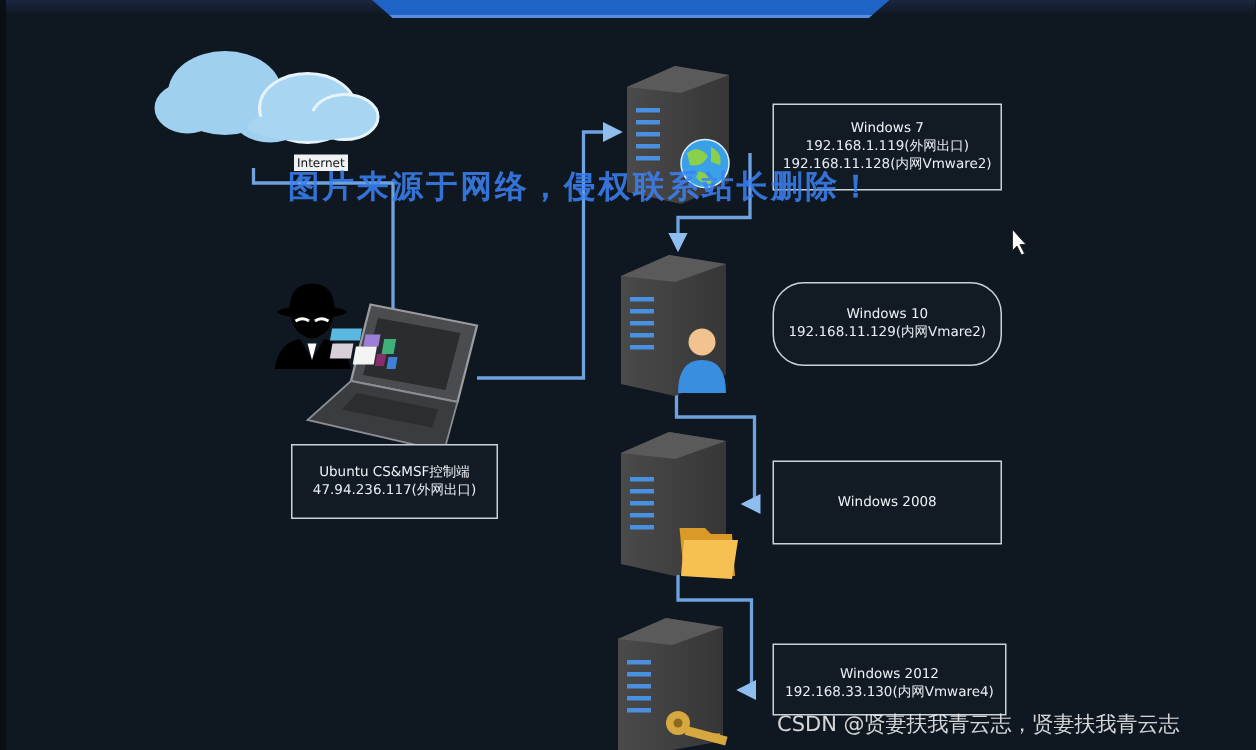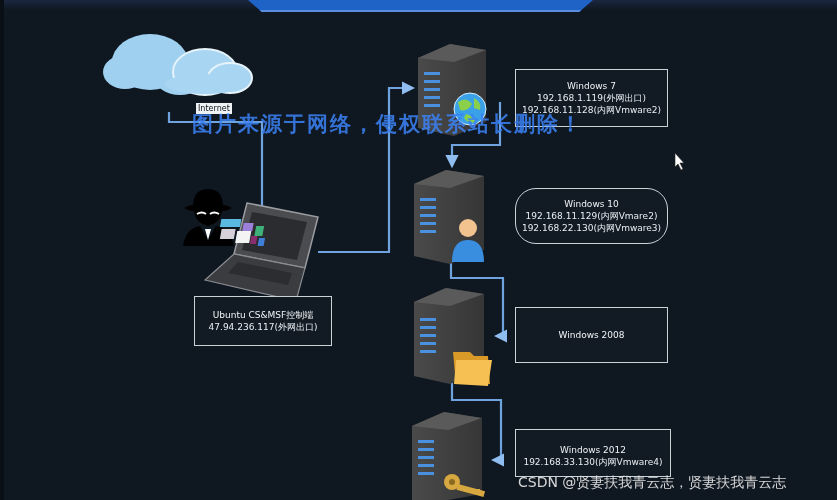--- a/index.html
+++ b/index.html
@@ -159,21 +159,20 @@
 
 <div class="info-box" style="left:515px;top:69px;width:151px;height:56px;">
   <div class="t">Windows 7</div>
   <div>192.168.1.119(外网出口)</div>
   <div>192.168.11.128(内网Vmware2)</div>
 </div>
 
 <div class="info-box" style="left:515px;top:188px;width:151px;height:54px;border-radius:21px;">
   <div class="t">Windows 10</div>
   <div>192.168.11.129(内网Vmare2)</div>
-  <div>192.168.22.130(内网Vmware3)</div>
 </div>
 
 <div class="info-box" style="left:515px;top:307px;width:151px;height:54px;">
   <div class="t">Windows 2008</div>
 </div>
 
 <div class="info-box" style="left:515px;top:429px;width:156px;height:48px;justify-content:flex-start;padding-top:14px;box-sizing:border-box;">
   <div class="t">Windows 2012</div>
   <div>192.168.33.130(内网Vmware4)</div>
 </div>

